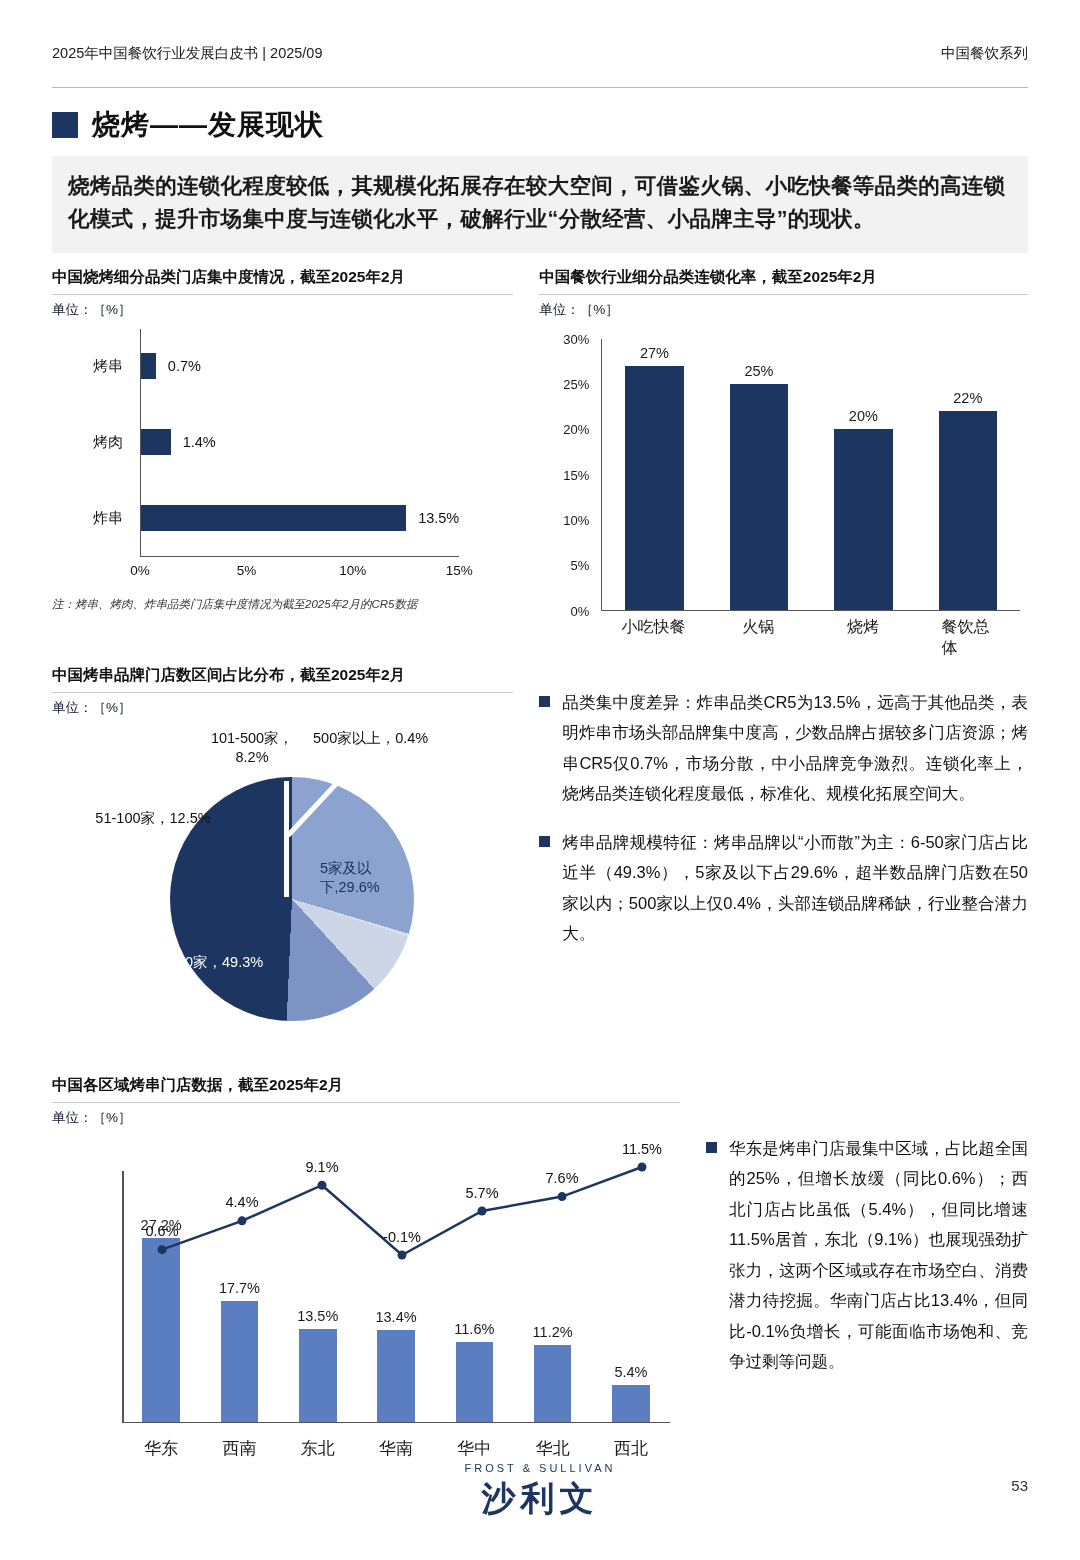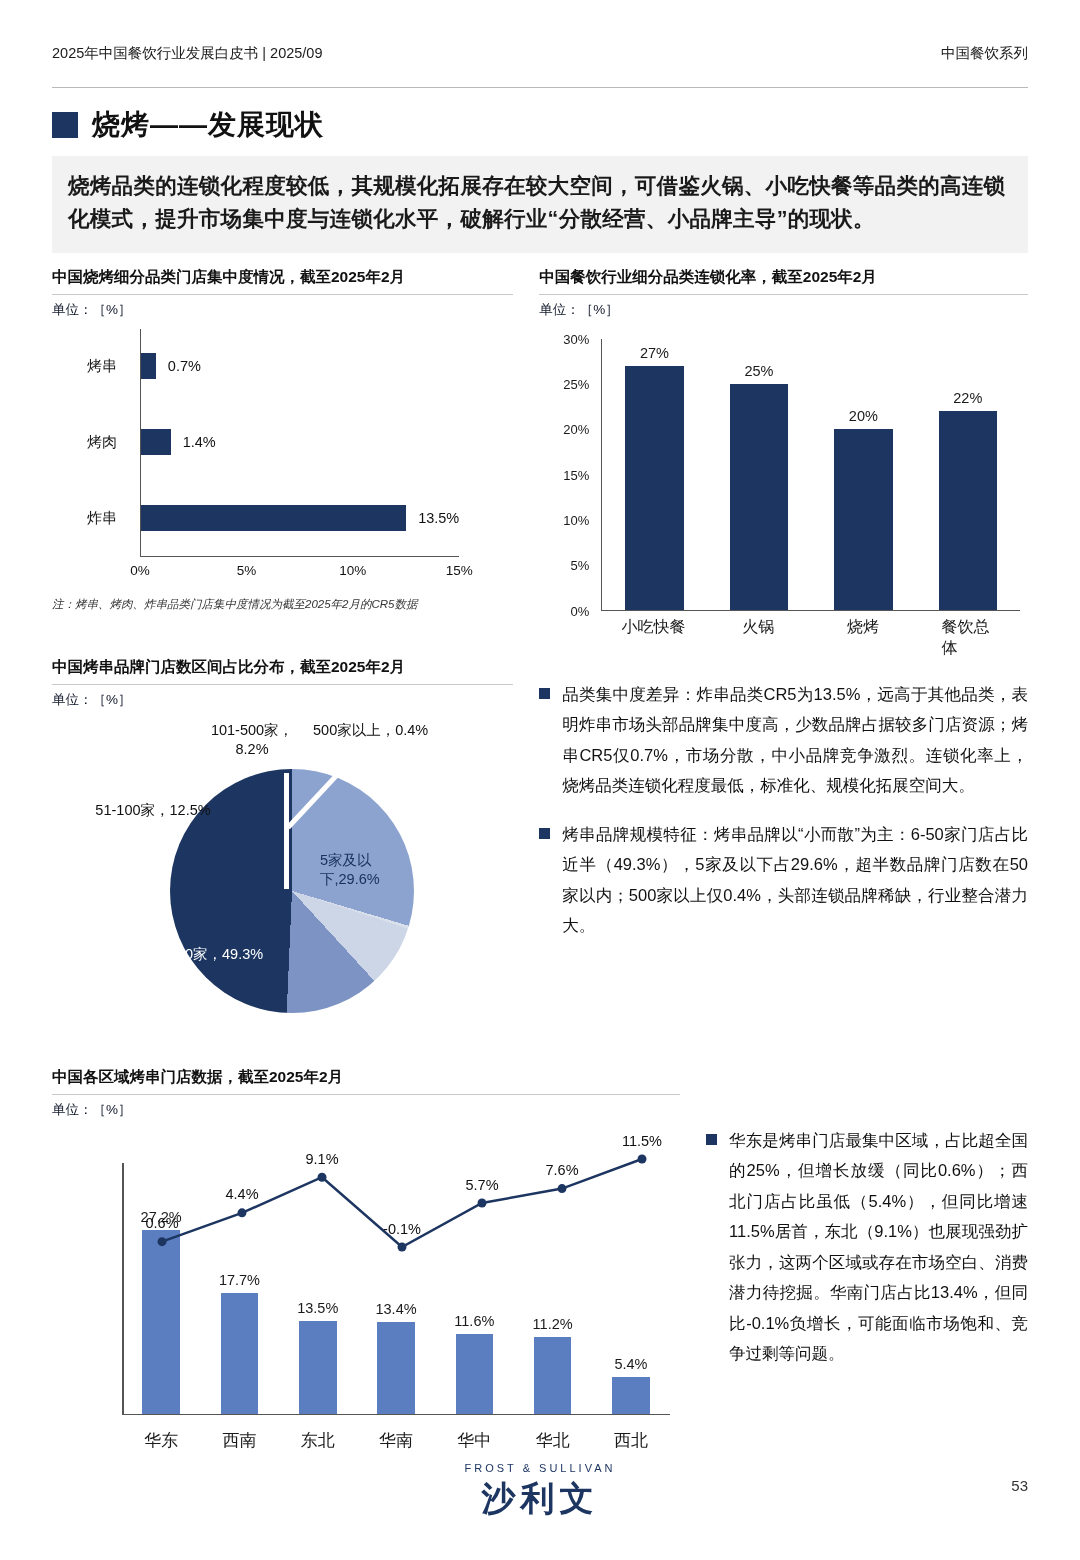--- a/index.html
+++ b/index.html
@@ -122,21 +122,21 @@
   }
   .hbar-val {
     font-size: 14.5px;
     margin-left: 12px;
     color: #111;
     white-space: nowrap;
   }
   .hbar-cat {
     position: absolute;
     right: 100%;
-    margin-right: 24px;
+    margin-right: 18px;
     font-size: 15px;
     white-space: nowrap;
     line-height: 26px;
   }
   .hbar-xlabels {
     position: absolute;
     left: 88px;
     right: 54px;
     bottom: 12px;
     height: 18px;
@@ -428,21 +428,21 @@
         <div class="vbar-cats" id="vbarCats">
             <span style="left: 12.5%;">小吃快餐</span>
             <span style="left: 37.5%;">火锅</span>
             <span style="left: 62.5%;">烧烤</span>
             <span style="left: 87.5%;">餐饮总体</span>
           </div>
       </div>
     </div>
   </div>
 
-  <div class="cols" style="margin-top:2px;">
+  <div class="cols" style="margin-top:10px;">
     <div class="col-left">
       <div class="chart-title">中国烤串品牌门店数区间占比分布，截至2025年2月</div>
       <div class="unit">单位：［%］</div>
 
       <div class="pie-wrap">
         <div class="pie"></div>
         <div class="pie-gap" style="left:232px;top:60px;width:5px;height:116px;"></div>
         <div class="pie-gap" style="left:236px;top:112px;width:100px;height:5px;transform:rotate(-47deg);transform-origin:left center;"></div>
 
         <div class="pie-label" style="left:144px;top:8px;width:112px;text-align:center;">101-500家，8.2%</div>

